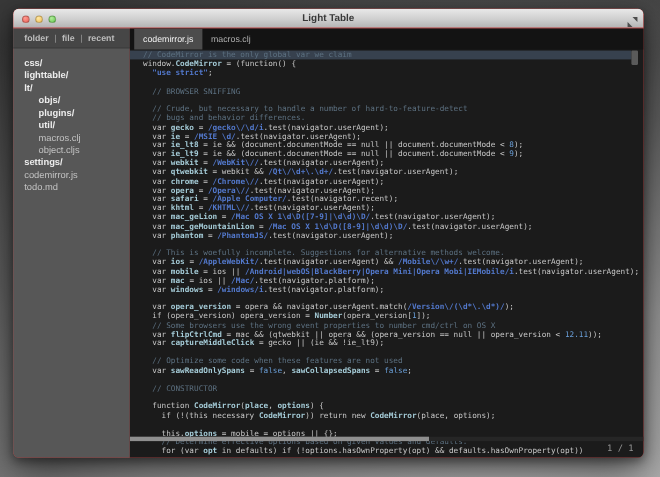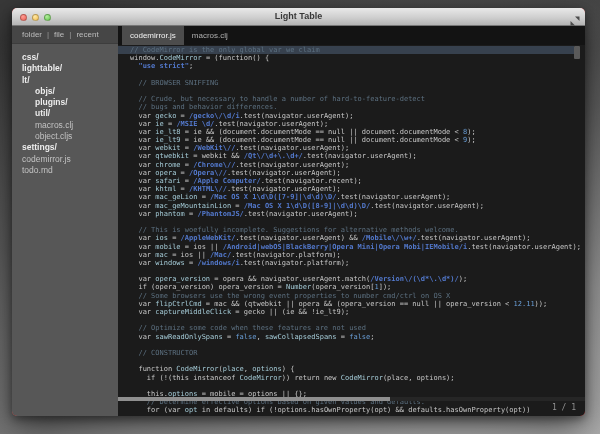--- a/index.html
+++ b/index.html
@@ -30,21 +30,21 @@
   .resize-btn { position:absolute; right:5px; top:4px; width:10px; height:10px; cursor:pointer; }
   
   .sidebar {
     position:absolute; top:18px; left:0; width:106px; bottom:0;
     background:#575757; border-bottom-left-radius:5px; overflow:hidden;
   }
   .sidebar-tabs {
     height:18px; background:#464646; display:flex; align-items:center;
     padding-left:10px; gap:5px; font-size:8px; color:#bdbdbd; border-bottom:1px solid #3d3d3d;
   }
-  .sidebar-tabs .stab { cursor:pointer; }
+  .sidebar-tabs .stab { cursor:pointer;font-weight:bold; }
   .sidebar-tabs .sep { color:#9a9a9a; }
   .tree { padding:8px 17px 0 10px; font-size:8.5px; }
   .tree-item { height:11.3px; line-height:11.3px; color:#c3c3c3; white-space:nowrap; cursor:pointer; }
   .tree-item.folder { font-weight:bold; color:#ededed; }
   .tree-item.ind { padding-left:13px; }
   
   .editor {
     position:absolute; top:18px; left:106px; right:0; bottom:0;
     background:#1b1b1b; border-bottom-right-radius:5px; overflow:hidden;
   }
@@ -53,21 +53,21 @@
   .etab.active { background:#4c4c4c; color:#f2f2f2; }
   .code {
     position:absolute; top:19px; left:0; right:0; bottom:0;
     font-family:"DejaVu Sans Mono",monospace; font-size:7px; line-height:8.2px;
     padding:1px 0 0 12px; cursor:text;
   }
   .cl { height:8.2px; white-space:pre; }
   .cl.hl { background:#37414e; margin-left:-12px; padding-left:12px; margin-right:11px; }
   .tok-t { color:#c7c7c7; }
   .tok-c { color:#5c7080; }
-  .tok-v { color:#a5ccd8; font-weight:normal; }
+  .tok-v { color:#a5ccd8; font-weight:bold; }
   .tok-s { color:#5379cd; font-weight:bold; }
   .tok-n { color:#6a9fd8; }
   .vscroll { position:absolute; top:20px; right:5px; width:6px; height:13px; background:#5a5a5a; border-radius:1px; cursor:pointer; }
   .hscroll-track { position:absolute; left:0; right:0; bottom:15px; height:4px; background:#262626; }
   .hscroll-thumb { position:absolute; left:0; bottom:15px; height:4px; width:272px; background:#8f8f8f; cursor:pointer; }
   .page-num { position:absolute; right:9px; bottom:4px; font-size:8px; color:#929292; font-family:"DejaVu Sans Mono",monospace; }
 </style>
 </head>
 <body>
 
@@ -150,21 +150,21 @@
         <div class="cl"><span class="tok-t">  </span><span class="tok-c">// Some browsers use the wrong event properties to number cmd/ctrl on OS X</span></div>
         <div class="cl"><span class="tok-t">  var </span><span class="tok-v">flipCtrlCmd</span><span class="tok-t"> = mac &amp;&amp; (qtwebkit || opera &amp;&amp; (opera_version == null || opera_version &lt; </span><span class="tok-n">12.11</span><span class="tok-t">));</span></div>
         <div class="cl"><span class="tok-t">  var </span><span class="tok-v">captureMiddleClick</span><span class="tok-t"> = gecko || (ie &amp;&amp; !ie_lt9);</span></div>
         <div class="cl">&nbsp;</div>
         <div class="cl"><span class="tok-t">  </span><span class="tok-c">// Optimize some code when these features are not used</span></div>
         <div class="cl"><span class="tok-t">  var </span><span class="tok-v">sawReadOnlySpans</span><span class="tok-t"> = </span><span class="tok-n">false</span><span class="tok-t">, </span><span class="tok-v">sawCollapsedSpans</span><span class="tok-t"> = </span><span class="tok-n">false</span><span class="tok-t">;</span></div>
         <div class="cl">&nbsp;</div>
         <div class="cl"><span class="tok-t">  </span><span class="tok-c">// CONSTRUCTOR</span></div>
         <div class="cl">&nbsp;</div>
         <div class="cl"><span class="tok-t">  function </span><span class="tok-v">CodeMirror</span><span class="tok-t">(</span><span class="tok-v">place</span><span class="tok-t">, </span><span class="tok-v">options</span><span class="tok-t">) {</span></div>
-        <div class="cl"><span class="tok-t">    if (!(this instanceof </span><span class="tok-v">CodeMirror</span><span class="tok-t">)) return new </span><span class="tok-v">CodeMirror</span><span class="tok-t">(place, options);</span></div>
+        <div class="cl"><span class="tok-t">    if (!(this necessary </span><span class="tok-v">CodeMirror</span><span class="tok-t">)) return new </span><span class="tok-v">CodeMirror</span><span class="tok-t">(place, options);</span></div>
         <div class="cl">&nbsp;</div>
         <div class="cl"><span class="tok-t">    this.</span><span class="tok-v">options</span><span class="tok-t"> = mobile = options || {};</span></div>
         <div class="cl"><span class="tok-t">    </span><span class="tok-c">// Determine effective options based on given values and defaults.</span></div>
         <div class="cl"><span class="tok-t">    for (var </span><span class="tok-v">opt</span><span class="tok-t"> in defaults) if (!options.hasOwnProperty(opt) &amp;&amp; defaults.hasOwnProperty(opt))</span></div>
       </div>
     <div class="vscroll"></div>
     <div class="hscroll-track"></div>
     <div class="hscroll-thumb"></div>
     <div class="page-num">1 / 1</div>
   </div>

